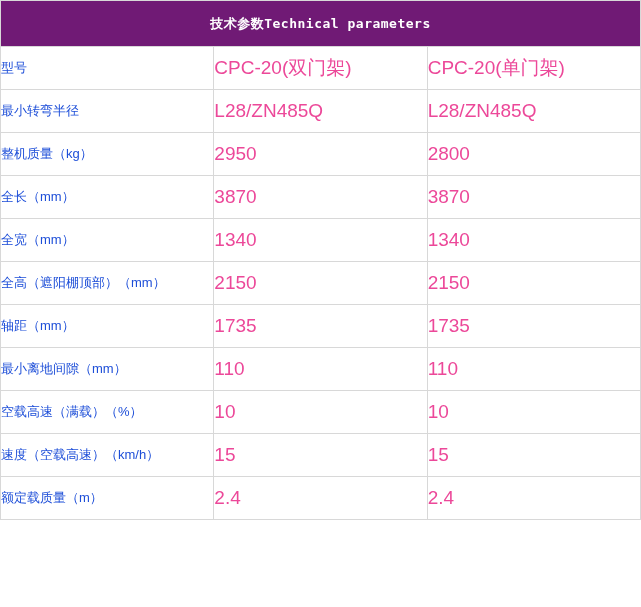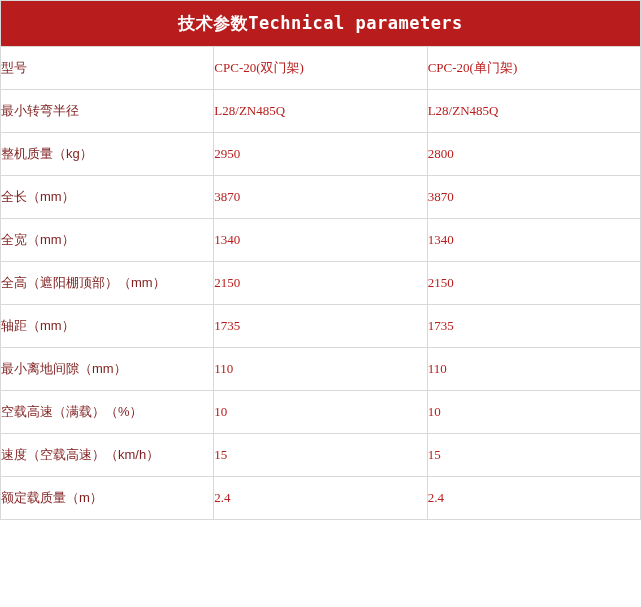--- a/index.html
+++ b/index.html
@@ -17,46 +17,46 @@
     width: 641px;
     border-collapse: collapse;
     table-layout: fixed;
   }
   .spec-table th, .spec-table td {
     border: 1px solid #d8d8d8;
     padding: 0;
     vertical-align: middle;
   }
   .title-cell {
-    background: #b91c1c;
+    background: #701a75;
     color: #ffffff;
-    font-size: 17px;
+    font-size: 13px;
     font-weight: bold;
     text-align: center;
     height: 45px;
     letter-spacing: 0.5px;
     border: 1px solid #2a8bef;
     font-family: "DejaVu Sans Mono", "Liberation Mono", monospace;
   }
   .row-label {
     width: 210px;
     font-size: 13px;
-    color: #7f1d1d;
+    color: #1d4ed8;
     padding: 0 8px;
     height: 42px;
     font-family: "Liberation Sans", sans-serif;
     margin-left: 7px;
   }
   .row-val {
     width: 215px;
-    font-size: 13px;
-    color: #b91c1c;
+    font-size: 19px;
+    color: #ec4899;
     padding: 0 8px;
     height: 42px;
-    font-family: Liberation Serif, serif;
+    font-family: Liberation Sans, sans-serif;
   }
 </style>
 </head>
 <body>
 
 <table class="spec-table">
   <thead>
     <tr>
       <th class="title-cell" colspan="3">技术参数Technical parameters</th>
     </tr>

